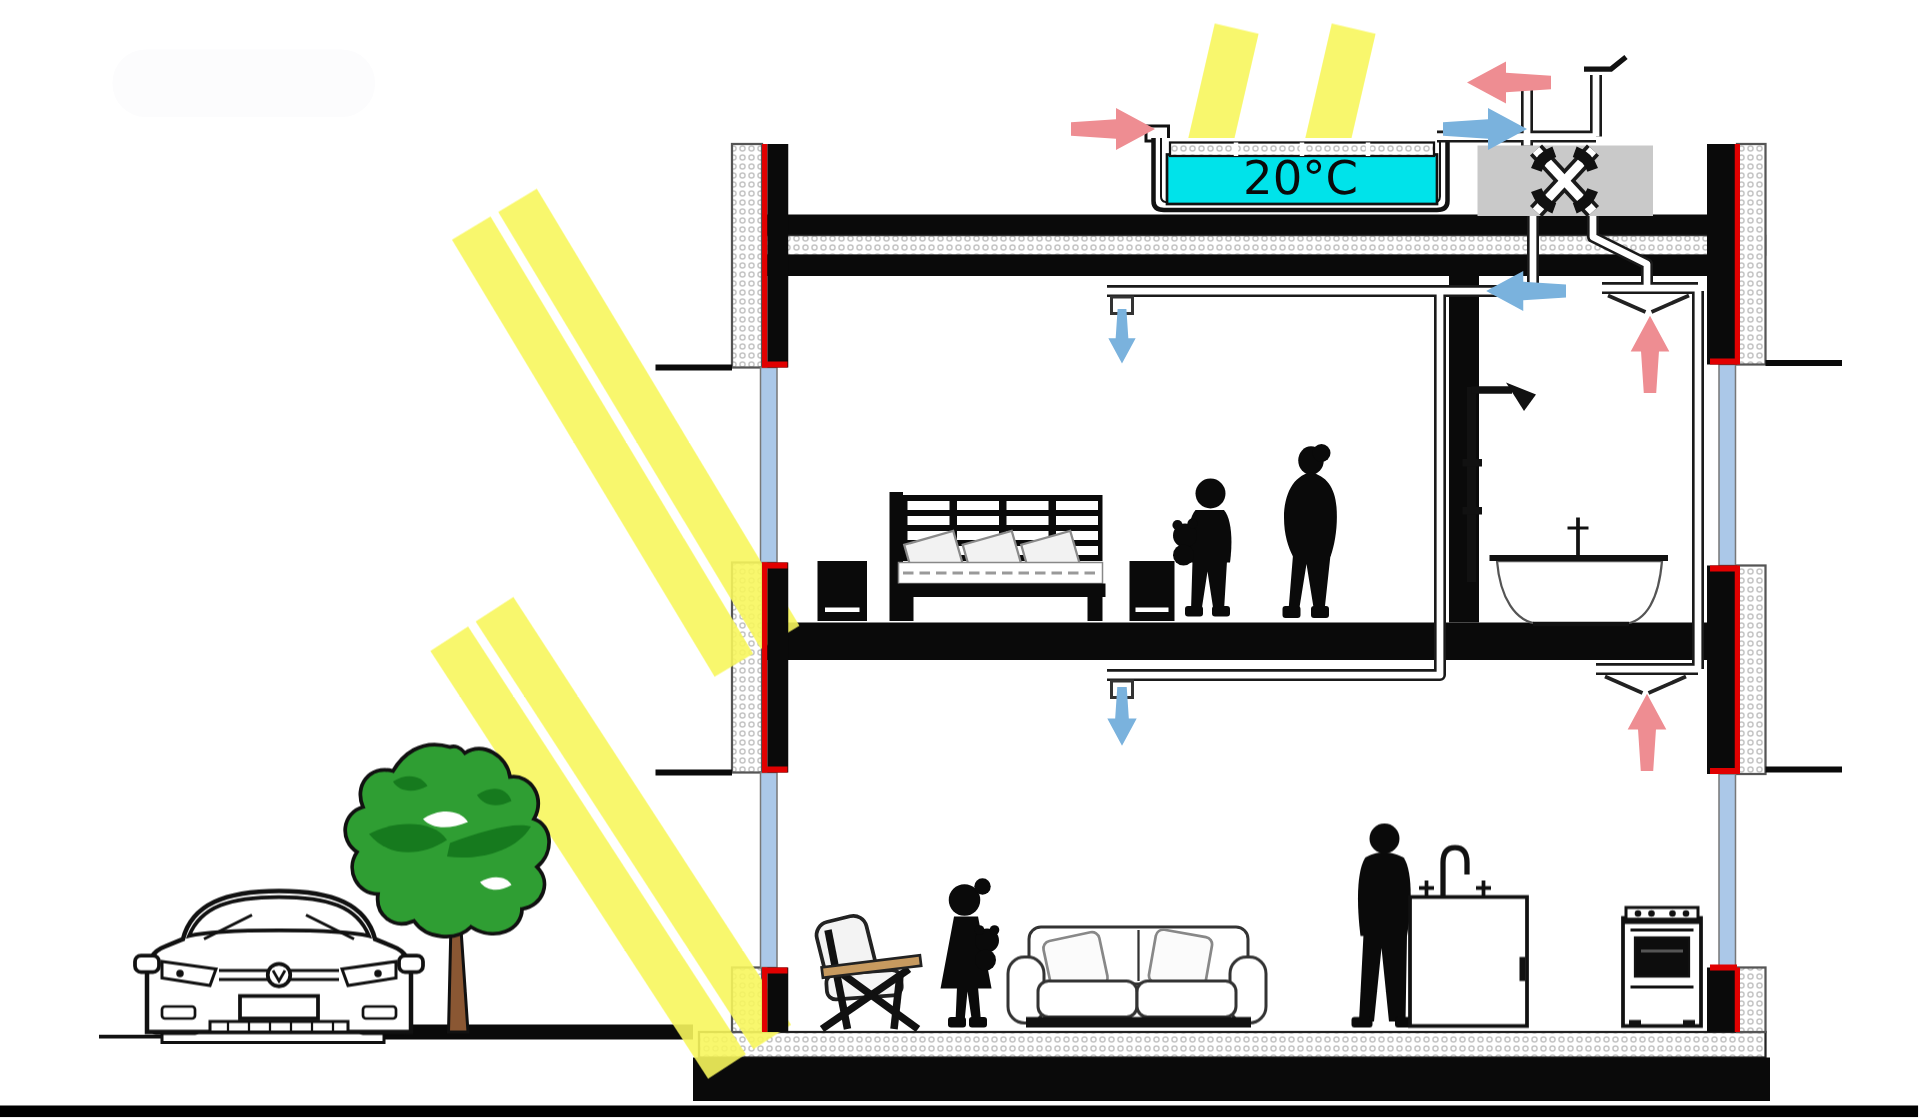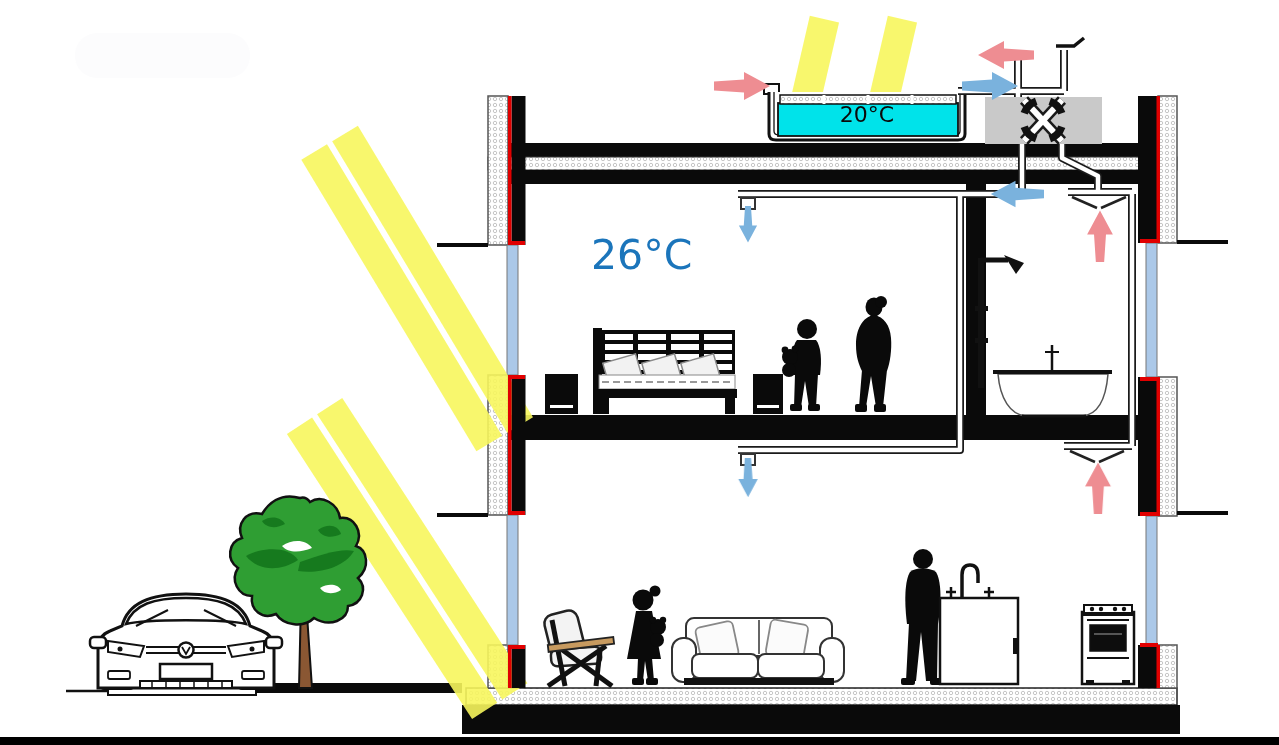--- a/index.html
+++ b/index.html
@@ -2,21 +2,21 @@
 <html><head>
 <meta charset="utf-8">
 <style>
   html,body{margin:0;padding:0;background:#fff;}
   .stage{position:relative;width:1279px;height:745px;background:#ffffff;overflow:hidden;
          font-family:"DejaVu Sans","Liberation Sans",sans-serif;}
   .stage svg{position:absolute;left:0;top:0;}
   .temp-label{position:absolute;line-height:1;white-space:nowrap;}
   .temp-outdoor{left:250px;top:237px;font-size:41px;color:#cc2127;}
   .temp-indoor{left:591px;top:235px;font-size:41px;color:#1b75bb;}
-  .temp-tank{left:802px;top:104px;width:130px;text-align:center;font-size:22px;color:#0a0a0a;}
+  .temp-tank{left:802px;top:104px;width:130px;text-align:center;font-size:31px;color:#0a0a0a;}
   .watermark{position:absolute;left:75px;top:33px;width:175px;height:45px;border-radius:22px;background:#fcfcfd;}
 </style>
 </head>
 <body>
 
 <div class="stage">
 
   <div class="watermark"></div>
 
   <svg width="1279" height="745" viewBox="0 0 1279 745">
@@ -379,16 +379,15 @@
     <g fill="#7ab2dd">
       <use href="#arrow" transform="translate(962,86)"></use>
       <use href="#arrow" transform="translate(1044,194) rotate(180) scale(0.95)"></use>
       <use href="#arrow" transform="translate(748,206) rotate(90) scale(0.65)"></use>
       <use href="#arrow" transform="translate(748,458) rotate(90) scale(0.7)"></use>
     </g>
 
     <rect x="0" y="737" width="1279" height="8" fill="#000"></rect>
   </svg>
 
-  <div class="temp-label temp-indoor">26°C</div>
   <div class="temp-label temp-tank">20°C</div>
 
 </div>
 
 </body></html>

